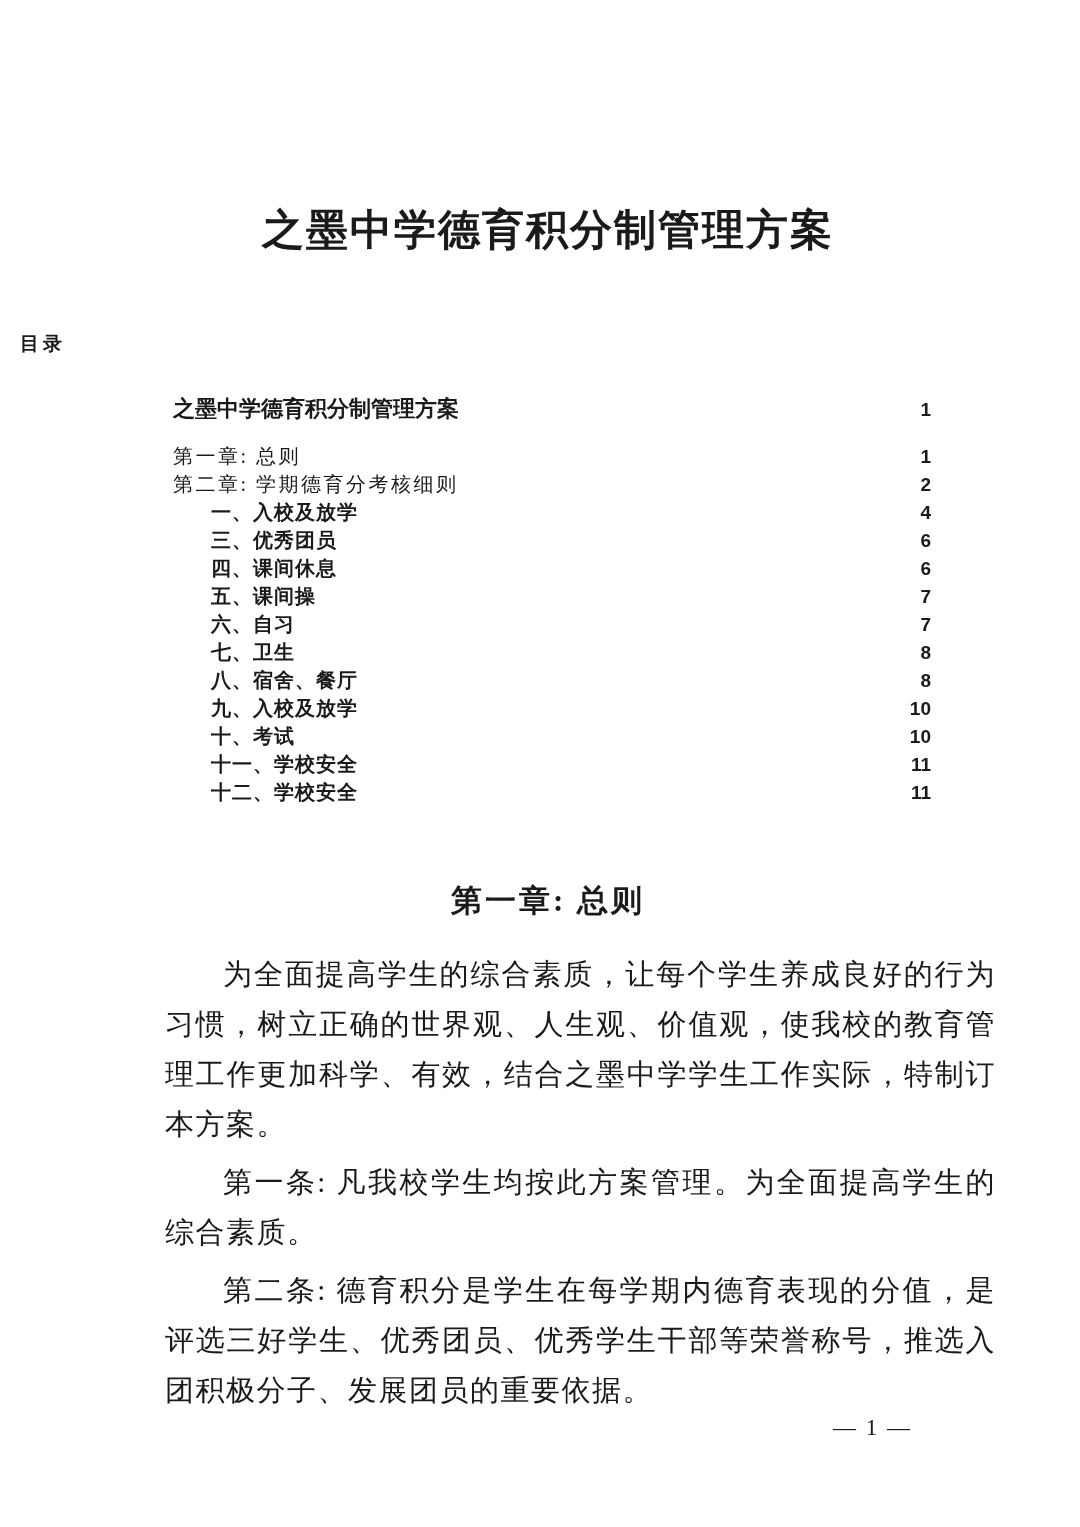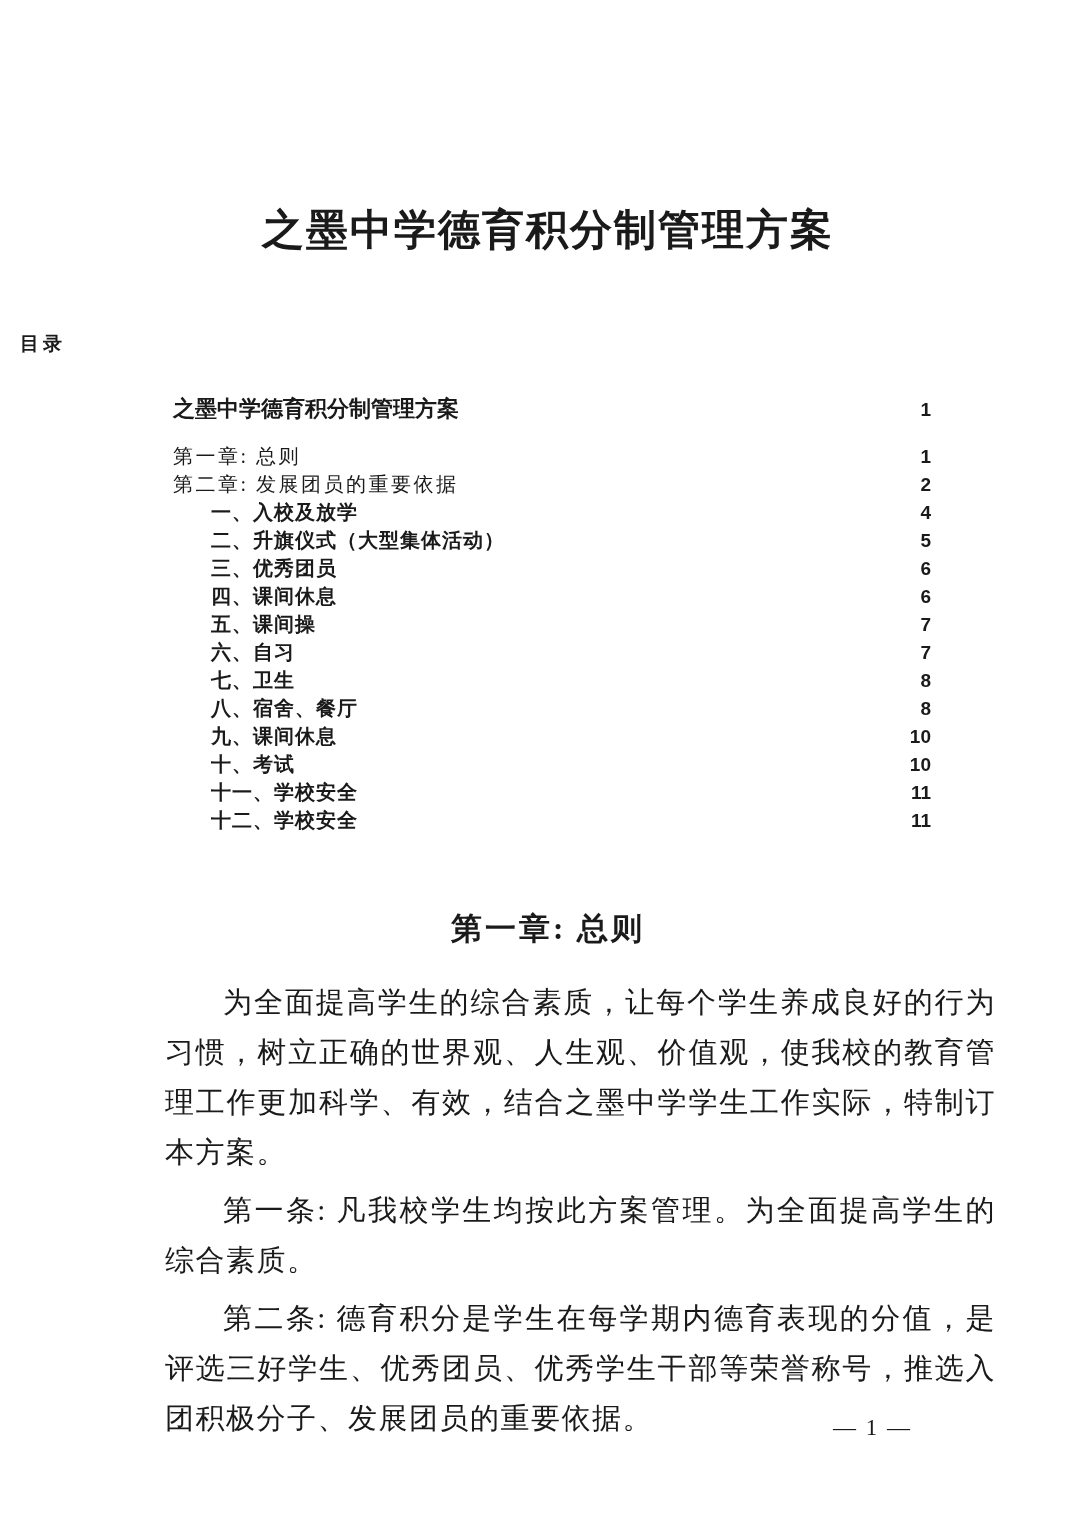--- a/index.html
+++ b/index.html
@@ -119,33 +119,29 @@
         <span class="toc-label">之墨中学德育积分制管理方案</span>
         <span class="toc-page">1</span>
       </div>
 
       <div class="toc-row toc-row--chapter">
         <span class="toc-label">第一章: 总则</span>
         <span class="toc-page">1</span>
       </div>
 
       <div class="toc-row toc-row--chapter">
-        <span class="toc-label">第二章: 发展团员的重要依据</span>
+        <span class="toc-label">第二章: 学期德育分考核细则</span>
         <span class="toc-page">2</span>
       </div>
 
       <div class="toc-row toc-row--section">
         <span class="toc-label">一、入校及放学</span>
         <span class="toc-page">4</span>
       </div>
 
-      <div class="toc-row toc-row--section">
-        <span class="toc-label">二、升旗仪式（大型集体活动）</span>
-        <span class="toc-page">5</span>
-      </div>
 
       <div class="toc-row toc-row--section">
         <span class="toc-label">三、优秀团员</span>
         <span class="toc-page">6</span>
       </div>
 
       <div class="toc-row toc-row--section">
         <span class="toc-label">四、课间休息</span>
         <span class="toc-page">6</span>
       </div>
@@ -164,21 +160,21 @@
         <span class="toc-label">七、卫生</span>
         <span class="toc-page">8</span>
       </div>
 
       <div class="toc-row toc-row--section">
         <span class="toc-label">八、宿舍、餐厅</span>
         <span class="toc-page">8</span>
       </div>
 
       <div class="toc-row toc-row--section">
-        <span class="toc-label">九、课间休息</span>
+        <span class="toc-label">九、入校及放学</span>
         <span class="toc-page">10</span>
       </div>
 
       <div class="toc-row toc-row--section">
         <span class="toc-label">十、考试</span>
         <span class="toc-page">10</span>
       </div>
 
       <div class="toc-row toc-row--section">
         <span class="toc-label">十一、学校安全</span>

